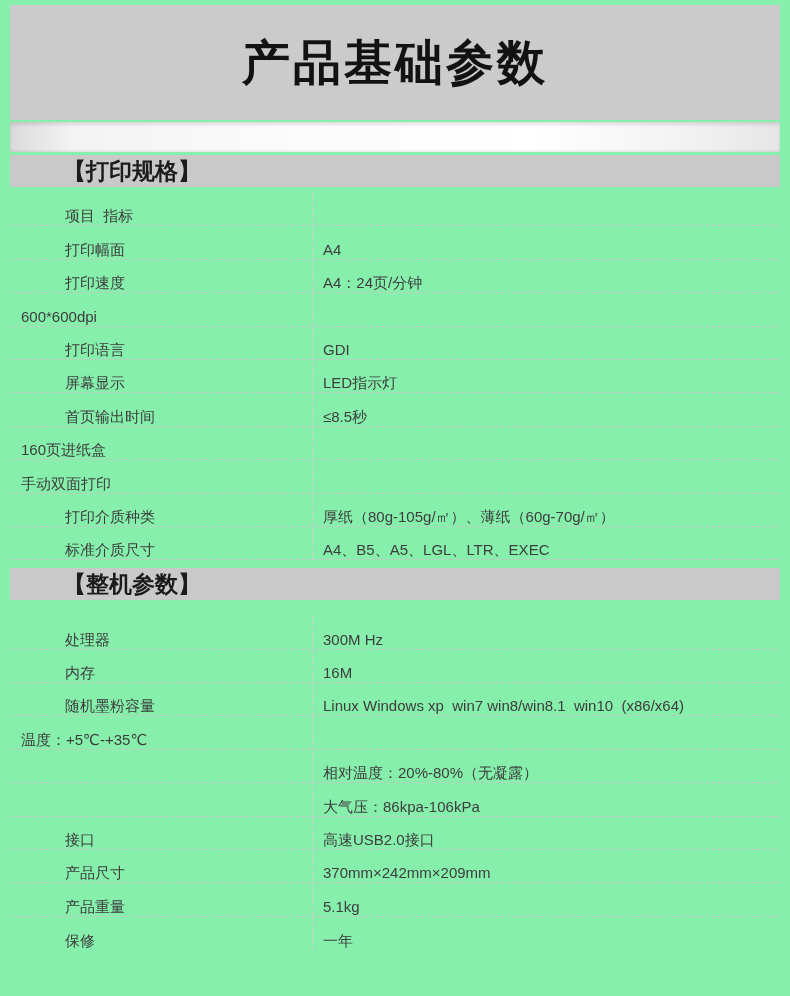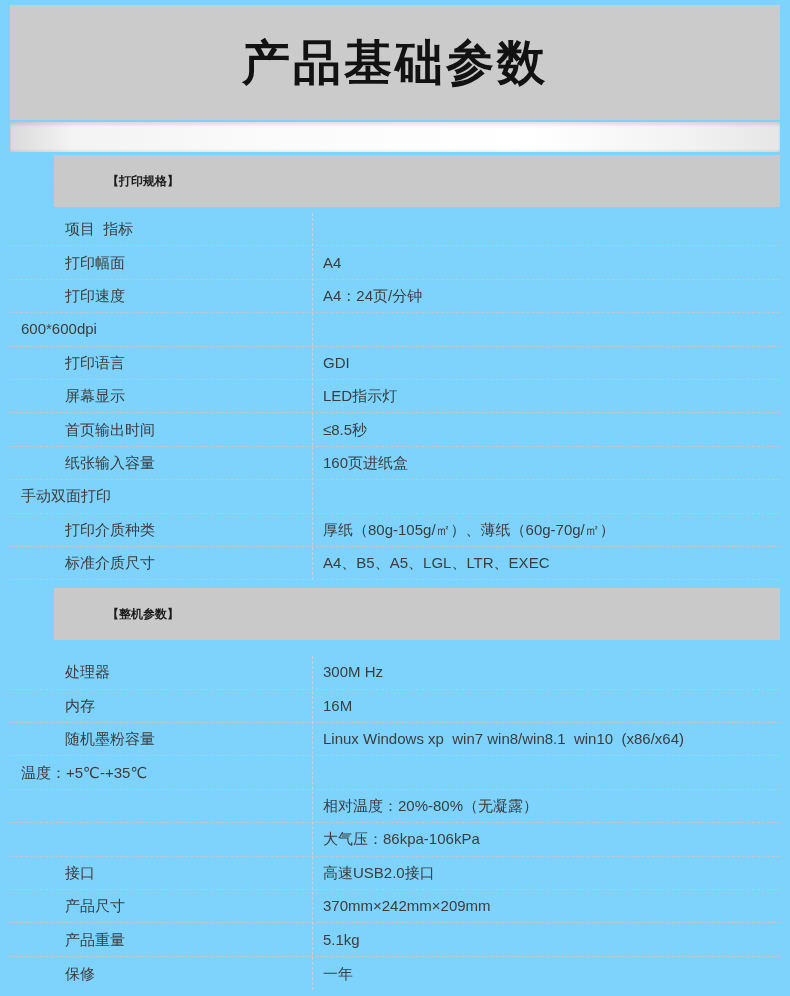--- a/index.html
+++ b/index.html
@@ -4,21 +4,21 @@
 <style>
   html, body { margin: 0; padding: 0; background: #ffffff; }
   body {
     width: 790px;
     font-family: "Liberation Sans", "DejaVu Sans", sans-serif;
     color: #3d3d3d;
   }
   .page {
     width: 790px;
     height: 996px;
-    background: #7dd3fc;
+    background: #86efac;
     overflow: hidden;
     box-sizing: border-box;
     padding: 5px 10px 0 10px;
   }
   .banner {
     height: 115px;
     background: #cbcbcb;
     display: flex;
     align-items: center;
     justify-content: center;
@@ -31,49 +31,48 @@
     color: #121212;
   }
   .gloss-strip {
     height: 30px;
     margin-top: 2px;
     background: linear-gradient(to right,
       #dadada 0%, #f3f3f3 8%, #fbfbfb 35%, #ffffff 68%, #f2f2f2 88%, #e6e6e6 100%);
     box-shadow: inset 0 3px 3px rgba(0,0,0,0.10), inset 0 -2px 2px rgba(0,0,0,0.06);
   }
   .section-bar {
-    height: 52px;
+    height: 32px;
     background: #c9c9c9;
     display: flex;
     align-items: center;
     padding-left: 53px;
     box-sizing: border-box;
-    font-size: 12px;
+    font-size: 23px;
     font-weight: 700;
     color: #1b1b1b;
-    margin-left: 44px;
   }
   .section-bar.first { margin-top: 3px; }
   .section-bar.second { margin-top: 8px; }
   .spec-table {
     position: relative;
   }
   .spec-table.first { margin-top: 6px; }
   .spec-table.second { margin-top: 16px; }
   .spec-table::after {
     content: "";
     position: absolute;
     left: 302px;
     top: 0;
     bottom: 0;
     border-left: 1px dashed #cfcfcf;
   }
   .row {
     display: flex;
-    align-items: center;
+    align-items: flex-end;
     height: 33.4px;
     box-sizing: border-box;
     border-bottom: 1px dashed #c6c6c6;
   }
   .spec-table.second .row:last-child { border-bottom: none; }
   .cell {
     font-size: 15px;
     color: #3d3d3d;
     white-space: pre-wrap;
     line-height: 1.2;
@@ -126,21 +125,20 @@
       </div>
       <div class="row">
         <div class="cell label">屏幕显示</div>
         <div class="cell value">LED指示灯</div>
       </div>
       <div class="row">
         <div class="cell label">首页输出时间</div>
         <div class="cell value">≤8.5秒</div>
       </div>
       <div class="row">
-        <div class="cell label">纸张输入容量</div>
         <div class="cell value">160页进纸盒</div>
       </div>
       <div class="row">
         <div class="cell value">手动双面打印</div>
       </div>
       <div class="row">
         <div class="cell label">打印介质种类</div>
         <div class="cell value">厚纸（80g-105g/㎡）、薄纸（60g-70g/㎡）</div>
       </div>
       <div class="row">

